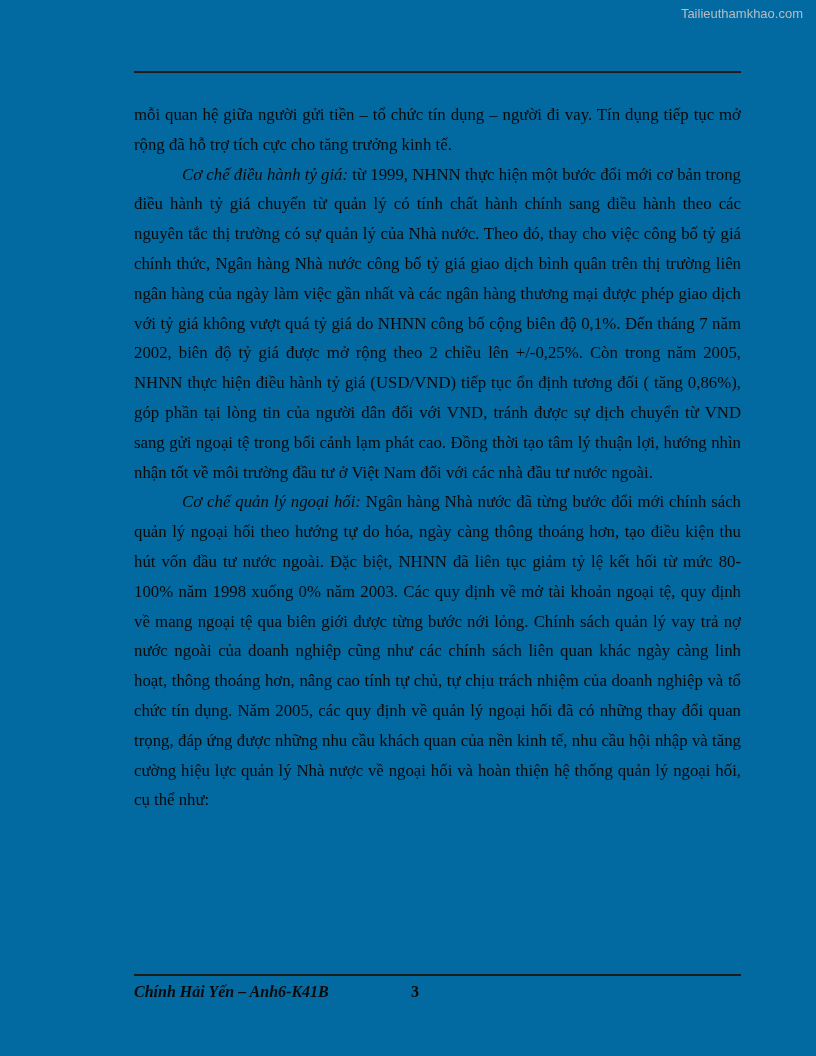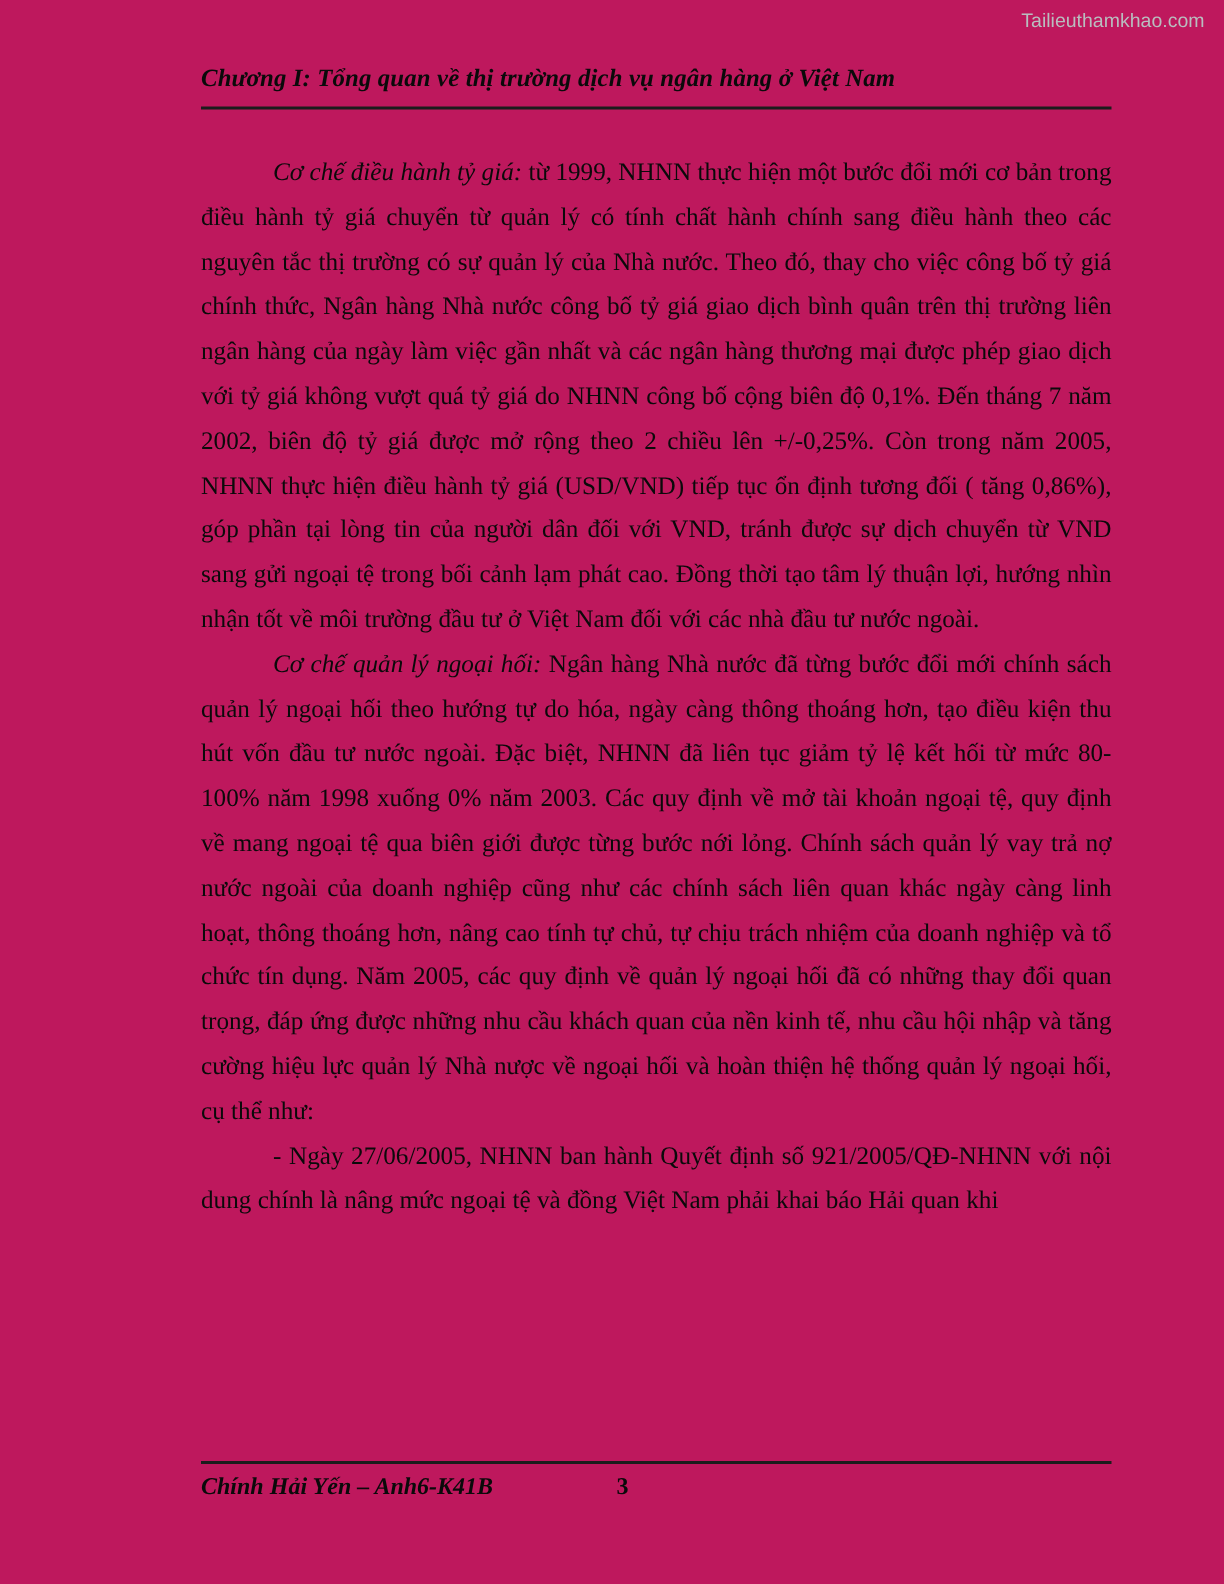--- a/index.html
+++ b/index.html
@@ -6,21 +6,21 @@
   html, body { margin: 0; padding: 0; }
   body {
     width: 816px; height: 1056px;
     background: #e9e9e9;
     font-family: "Liberation Serif", serif;
     color: #0a0a0a;
   }
   .page {
     position: relative;
     width: 816px; height: 1056px;
-    background: #be185d;
+    background: #0369a1;
     overflow: hidden;
   }
   .watermark {
     position: absolute;
     top: 6px; right: 13px;
     font-family: "Liberation Sans", sans-serif;
     font-size: 13px;
     color: #b9bdbf;
   }
   .header {
@@ -66,32 +66,29 @@
     font-style: normal;
   }
 </style>
 </head>
 <body>
 
 <div class="page">
 
   <div class="watermark">Tailieuthamkhao.com</div>
 
-  <div class="header">
-    <div class="header-title">Chương I: Tổng quan về thị trường dịch vụ ngân hàng ở Việt Nam</div>
-  </div>
   <div class="header-rule"></div>
 
   <div class="body-block">
+    <p class="para"><span>mỗi quan hệ giữa người gửi tiền – tổ chức tín dụng – người đi vay. Tín dụng tiếp tục mở rộng đã hỗ trợ tích cực cho tăng trưởng kinh tế.</span></p>
 
     <p class="para indent"><span class="lead">Cơ chế điều hành tỷ giá:</span><span> từ 1999, NHNN thực hiện một bước đổi mới cơ bản trong điều hành tỷ giá chuyển từ quản lý có tính chất hành chính sang điều hành theo các nguyên tắc thị trường có sự quản lý của Nhà nước. Theo đó, thay cho việc công bố tỷ giá chính thức, Ngân hàng Nhà nước công bố tỷ giá giao dịch bình quân trên thị trường liên ngân hàng của ngày làm việc gần nhất và các ngân hàng thương mại được phép giao dịch với tỷ giá không vượt quá tỷ giá do NHNN công bố cộng biên độ 0,1%. Đến tháng 7 năm 2002, biên độ tỷ giá được mở rộng theo 2 chiều lên +/-0,25%. Còn trong năm 2005, NHNN thực hiện điều hành tỷ giá (USD/VND) tiếp tục ổn định tương đối ( tăng 0,86%), góp phần tại lòng tin của người dân đối với VND, tránh được sự dịch chuyển từ VND sang gửi ngoại tệ trong bối cảnh lạm phát cao. Đồng thời tạo tâm lý thuận lợi, hướng nhìn nhận tốt về môi trường đầu tư ở Việt Nam đối với các nhà đầu tư nước ngoài.</span></p>
 
     <p class="para indent"><span class="lead">Cơ chế quản lý ngoại hối:</span><span> Ngân hàng Nhà nước đã từng bước đổi mới chính sách quản lý ngoại hối theo hướng tự do hóa, ngày càng thông thoáng hơn, tạo điều kiện thu hút vốn đầu tư nước ngoài. Đặc biệt, NHNN đã liên tục giảm tỷ lệ kết hối từ mức 80-100% năm 1998 xuống 0% năm 2003. Các quy định về mở tài khoản ngoại tệ, quy định về mang ngoại tệ qua biên giới được từng bước nới lỏng. Chính sách quản lý vay trả nợ nước ngoài của doanh nghiệp cũng như các chính sách liên quan khác ngày càng linh hoạt, thông thoáng hơn, nâng cao tính tự chủ, tự chịu trách nhiệm của doanh nghiệp và tổ chức tín dụng. Năm 2005, các quy định về quản lý ngoại hối đã có những thay đổi quan trọng, đáp ứng được những nhu cầu khách quan của nền kinh tế, nhu cầu hội nhập và tăng cường hiệu lực quản lý Nhà nược về ngoại hối và hoàn thiện hệ thống quản lý ngoại hối, cụ thể như:</span></p>
 
-    <p class="para indent"><span>- Ngày 27/06/2005, NHNN ban hành Quyết định số 921/2005/QĐ-NHNN với nội dung chính là nâng mức ngoại tệ và đồng Việt Nam phải khai báo Hải quan khi</span></p>
   </div>
 
   <div class="footer-rule"></div>
   <div class="footer">
     <span class="author">Chính Hải Yến – Anh6-K41B</span>
     <span class="pagenum">3</span>
   </div>
 
 </div>
 

